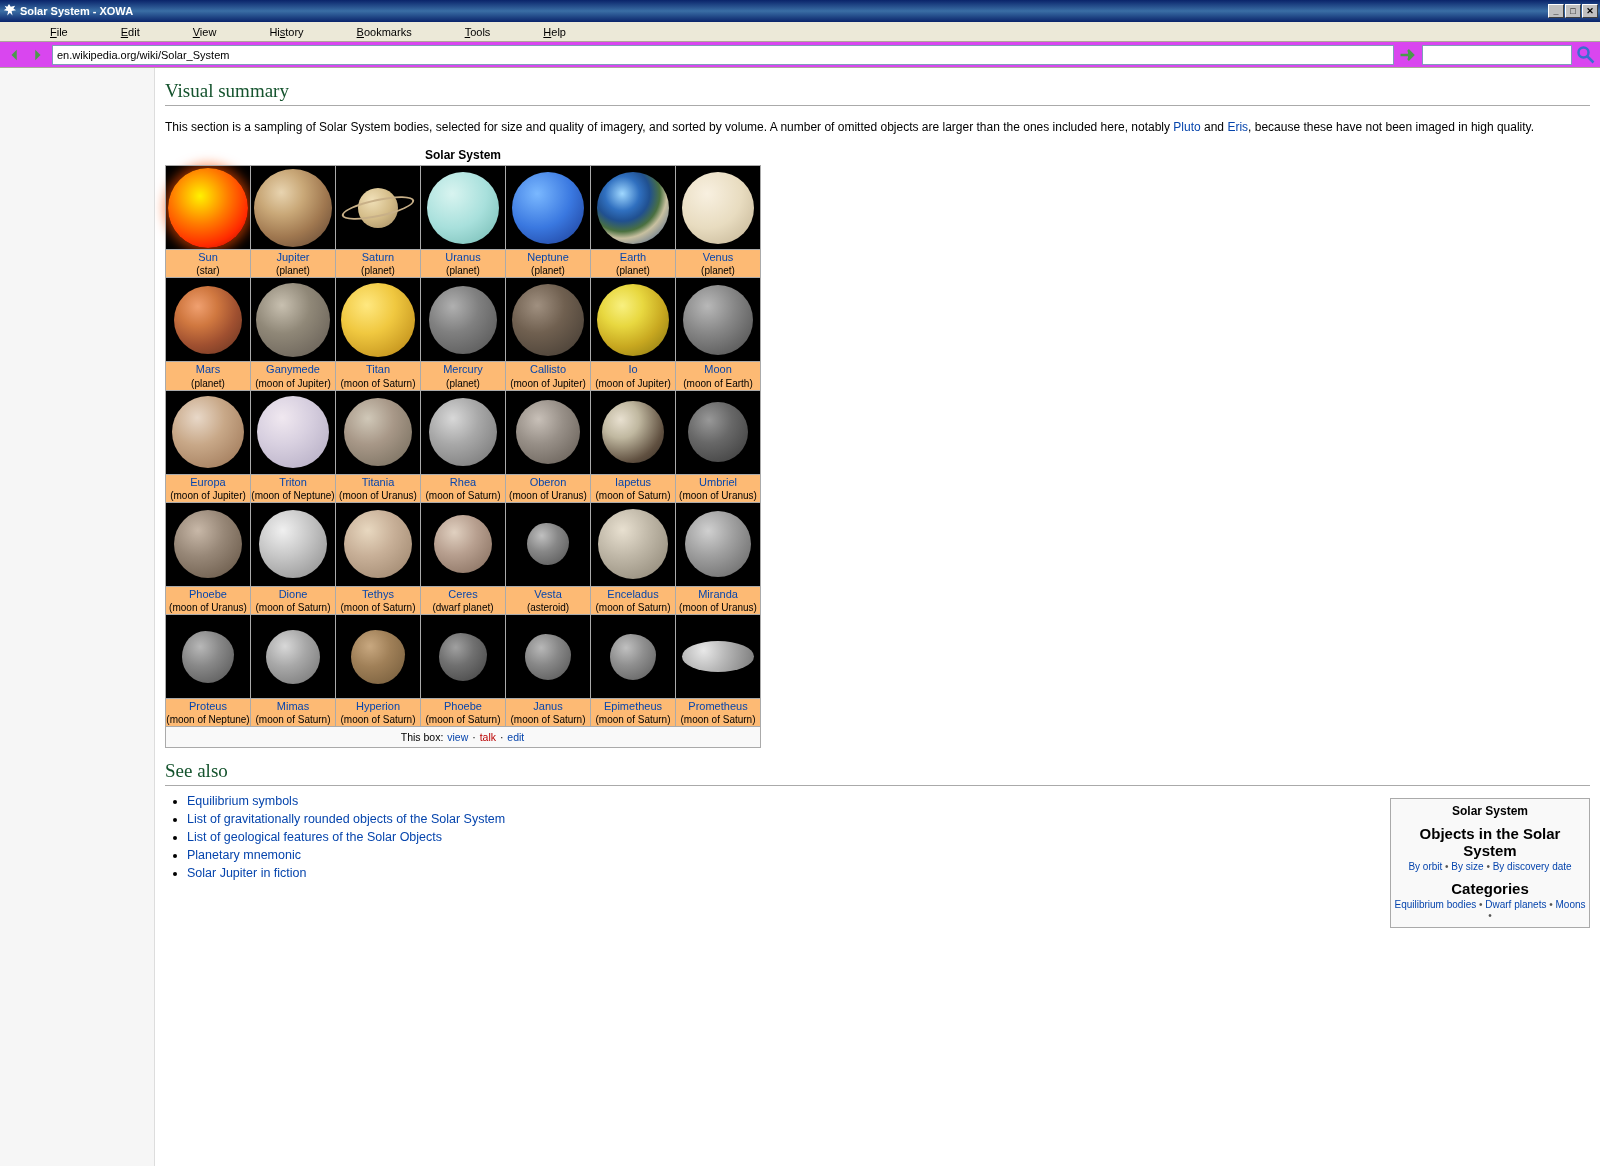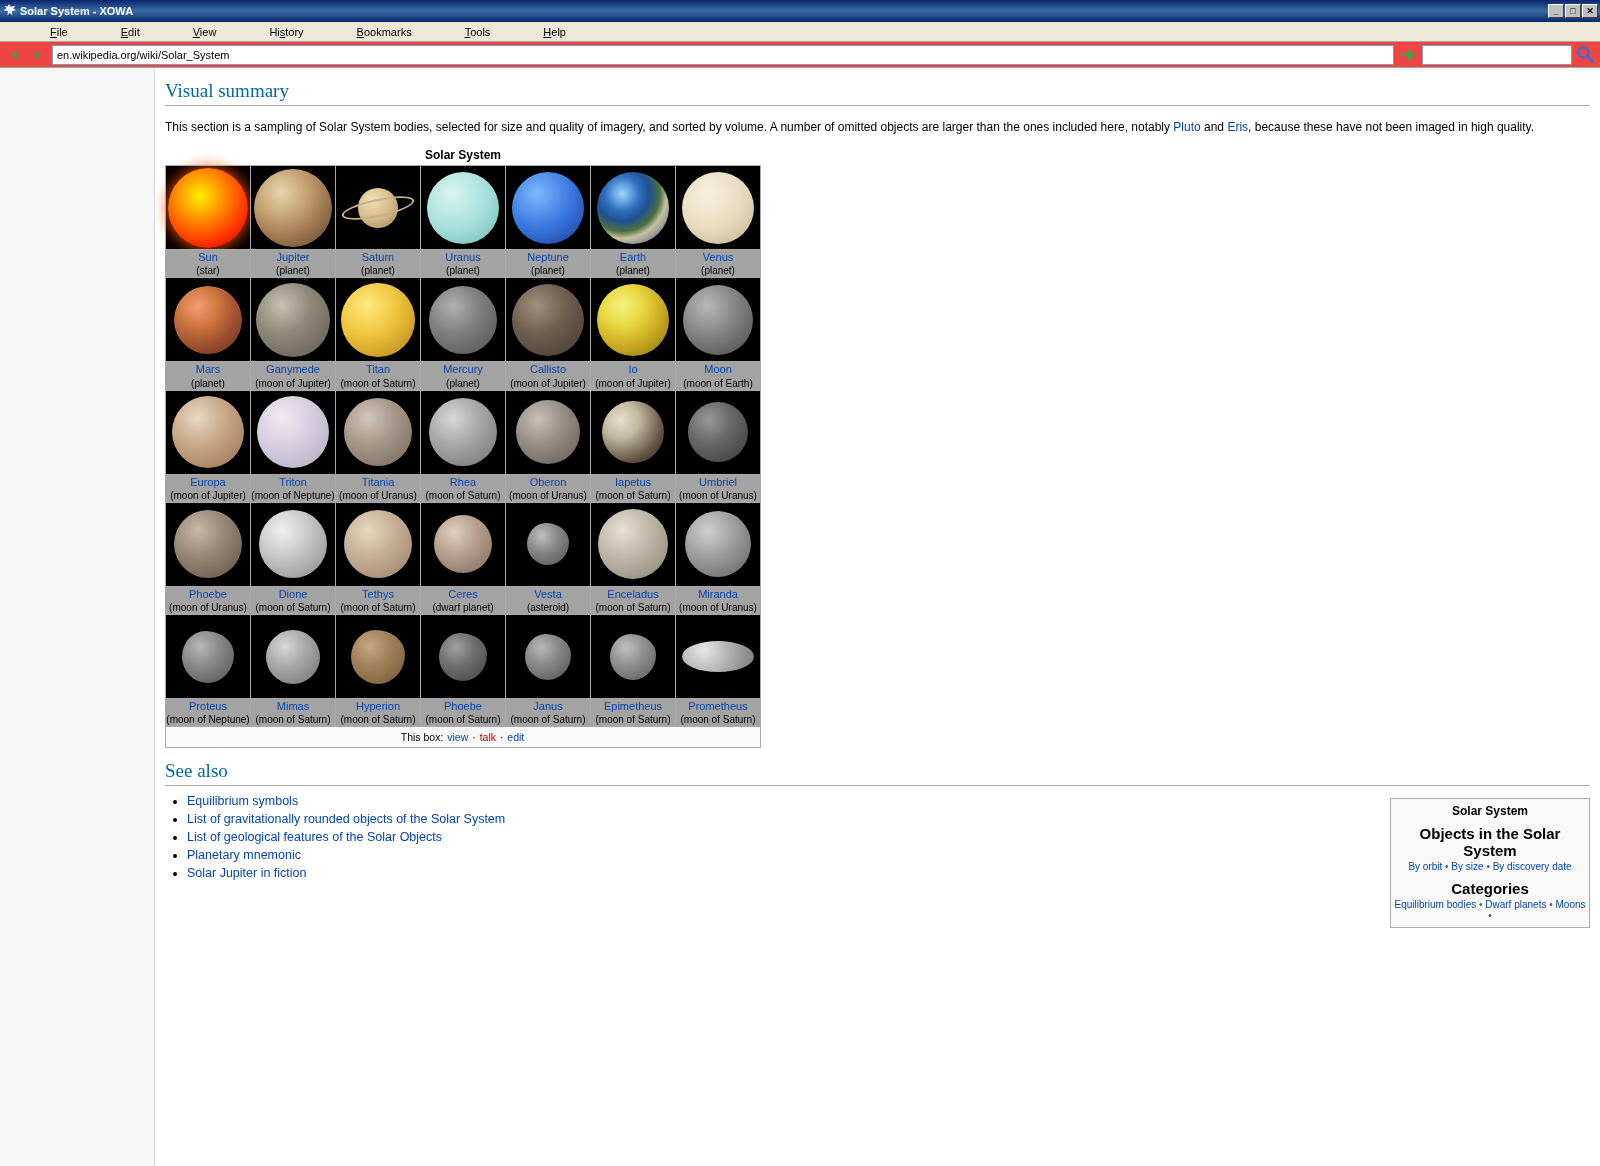--- a/index.html
+++ b/index.html
@@ -52,21 +52,21 @@
   padding: 0 4px;
   font-size: 11px;
 }
 .menubar span {
   padding: 2px 7px;
   cursor: default;
   margin-left: 39px;
 }
 .menubar span u { text-decoration: underline; }
 .toolbar {
-  background: #ef4444;
+  background: #d946ef;
   border-bottom: 1px solid #aca899;
   height: 26px;
   display: flex;
   align-items: center;
   padding: 0 4px;
 }
 .navbtn {
   width: 18px; height: 18px;
   margin: 0 2px;
   display: inline-flex;
@@ -125,21 +125,21 @@
 .main-scroll::-webkit-scrollbar-thumb { background: #c0c0c0; border: 1px solid #808080; }
 .main-scroll::-webkit-scrollbar-button { background: #ece9d8; height: 16px; border: 1px solid #808080; }
 
 h2.section {
   font-family: Georgia, serif;
   font-size: 19px;
   font-weight: normal;
   border-bottom: 1px solid #aaa;
   padding-bottom: 3px;
   margin: 12px 0 8px 0;
-  color: #0369a1;
+  color: #14532d;
 }
 .intro-text {
   font-size: 12px;
   line-height: 1.5;
   color: #000;
   margin-bottom: 12px;
 }
 a { color: #0645ad; text-decoration: none; }
 
 .grid-table {
@@ -164,21 +164,21 @@
   background: #000;
   width: 85px;
   height: 84px;
   padding: 0;
 }
 .img-cell .orb {
   margin: 0 auto;
   border-radius: 50%;
 }
 .label-cell {
-  background: #a3a3a3;
+  background: #fdba74;
   padding: 5px 2px;
   line-height: 1.3;
   font-size: 11px;
 }
 .label-cell .sub {
   display: block;
   font-size: 10px;
   color: #000;
 }
 .footer-row td {

